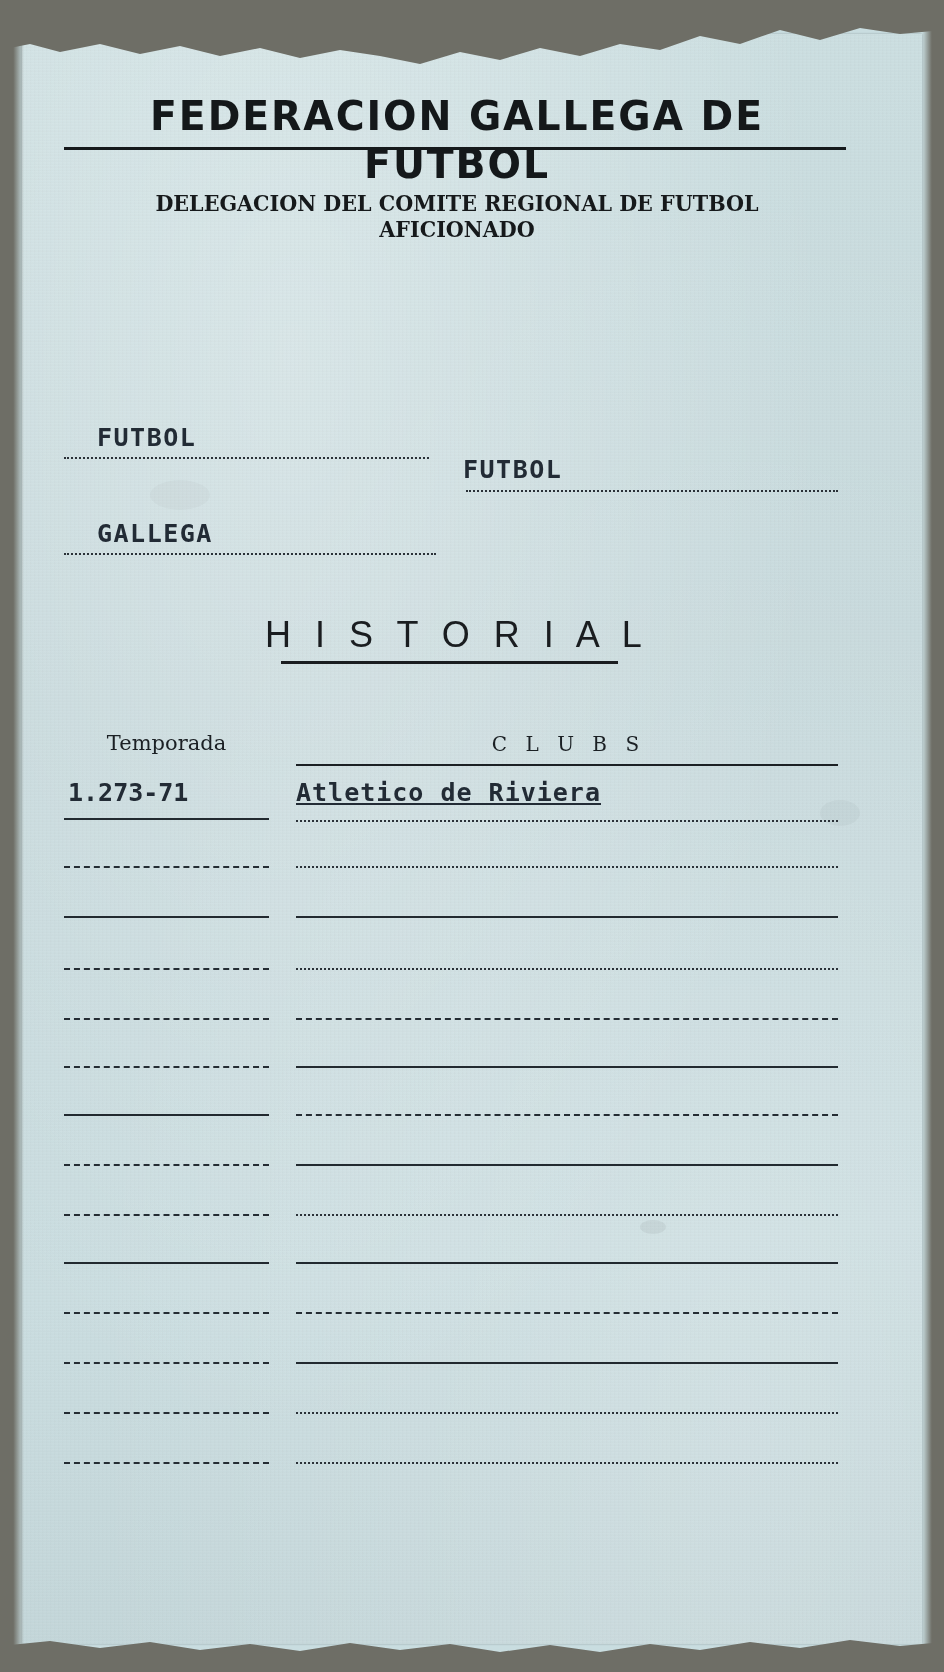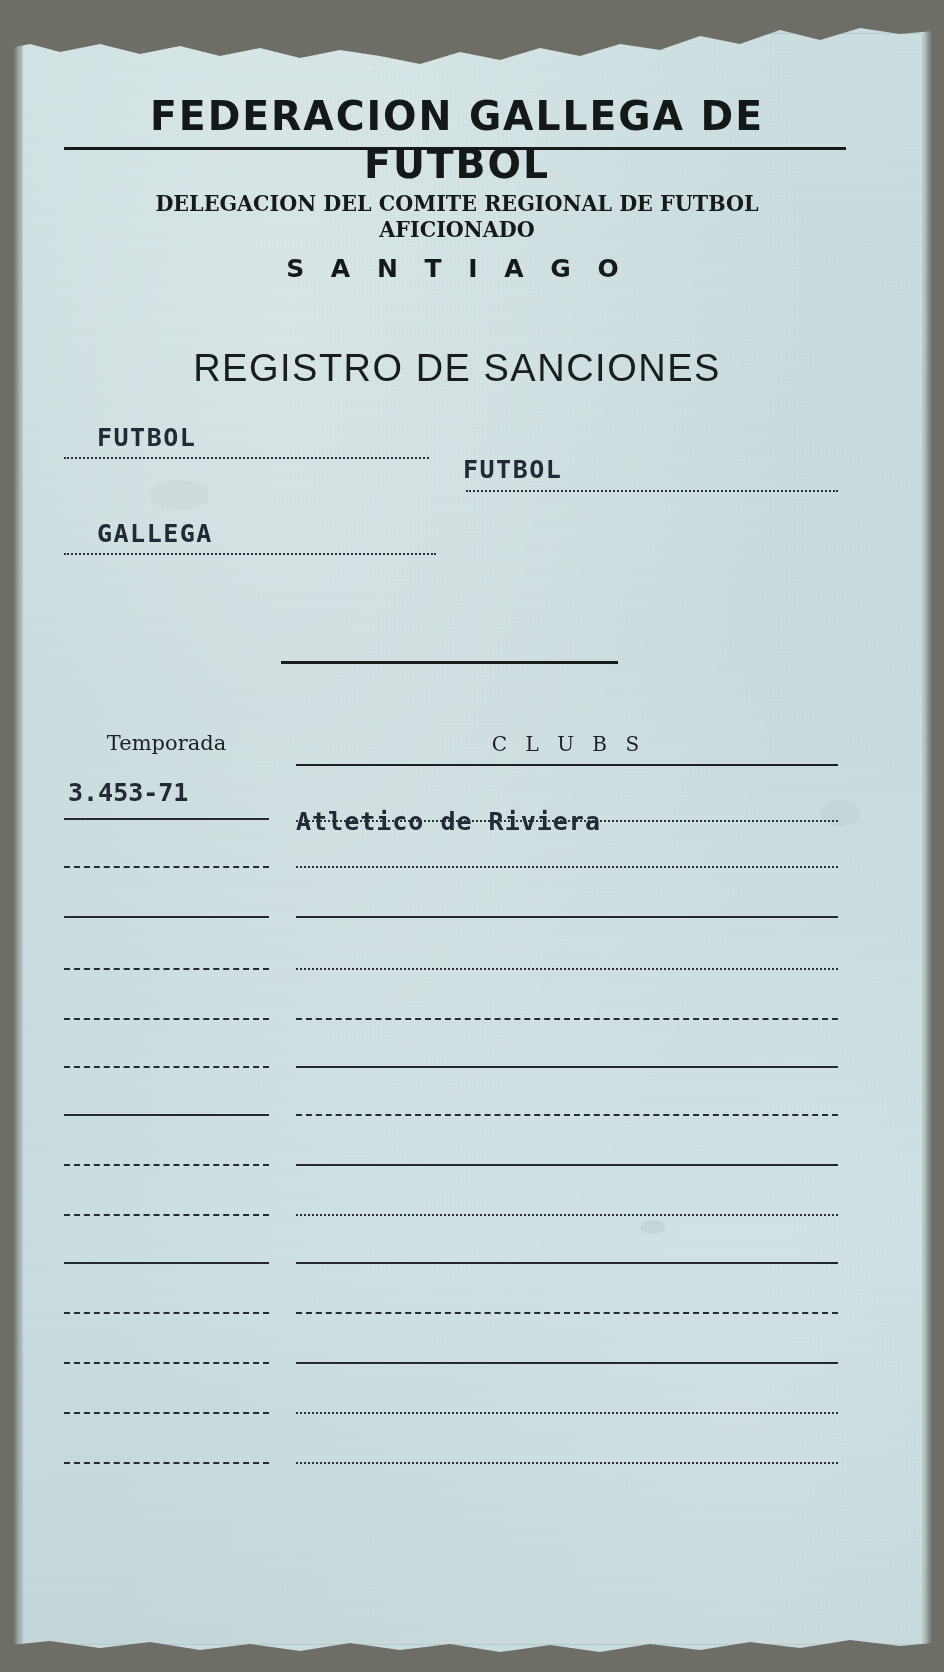--- a/index.html
+++ b/index.html
@@ -248,41 +248,40 @@
   <div class="smudge" style="left:150px; top:480px; width:60px; height:30px; background:rgba(0,0,0,0.025);"></div>
   <div class="smudge" style="left:640px; top:1220px; width:26px; height:14px; background:rgba(0,0,0,0.05);"></div>
   <div class="smudge" style="left:820px; top:800px; width:40px; height:26px; background:rgba(0,0,0,0.03);"></div>
 
   <div class="content">
 
     <div class="title-main">FEDERACION GALLEGA DE FUTBOL</div>
     <div class="rule-main"></div>
 
     <div class="subtitle-1">DELEGACION DEL COMITE REGIONAL DE FUTBOL AFICIONADO</div>
-    <div class="subtitle-2">S A N T I A G O</div>
-
-    <div class="section-title">REGISTRO DE SANCIONES</div>
+
 
     <div class="typed field-apellido1">FUTBOL</div>
     <div class="dots-a1"></div>
 
     <div class="typed field-nombre">FUTBOL</div>
     <div class="dots-n"></div>
 
     <div class="typed field-apellido2">GALLEGA</div>
     <div class="dots-a2"></div>
 
+    <div class="historial">H I S T O R I A L</div>
     <div class="rule-historial"></div>
 
     <div class="col-head-temporada">Temporada</div>
     <div class="col-head-clubs">C L U B S</div>
     <div class="rule-clubs"></div>
 
-    <div class="cell-temporada" style="top:778px;">3.453-71</div>
-    <div class="cell-club" style="top:807px;">Atletico de Riviera</div>
+    <div class="cell-temporada" style="top:778px;">1.273-71</div>
+    <div class="cell-club" style="top:778px;text-decoration:underline;">Atletico de Riviera</div>
     <div class="line-left ls-solid" style="top:818px;"></div>
     <div class="line-right ls-dot" style="top:820px;"></div>
 
     <div class="line-left ls-dash" style="top:866px;"></div>
     <div class="line-right ls-dot" style="top:866px;"></div>
 
     <div class="line-left ls-solid" style="top:916px;"></div>
     <div class="line-right ls-solid" style="top:916px;"></div>
 
     <div class="line-left ls-dash" style="top:968px;"></div>

